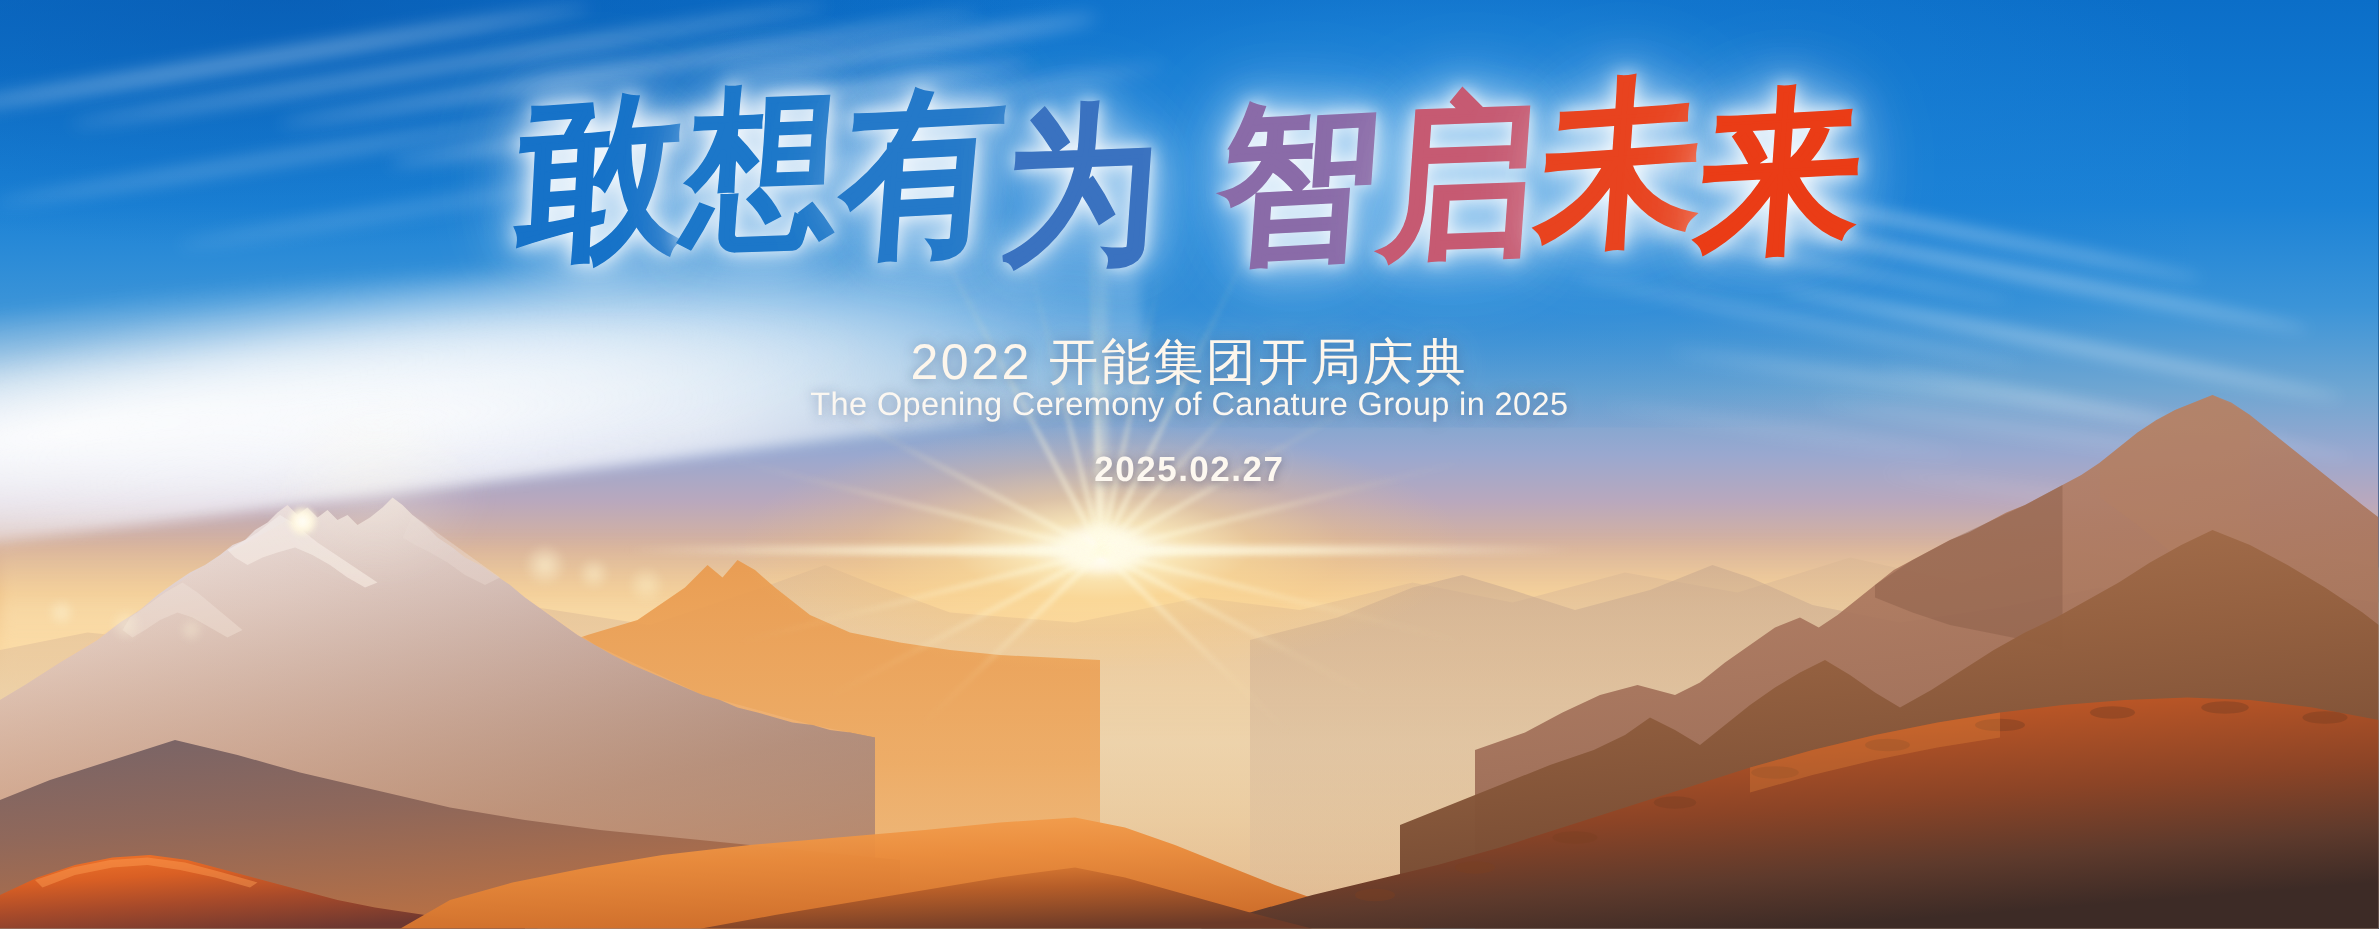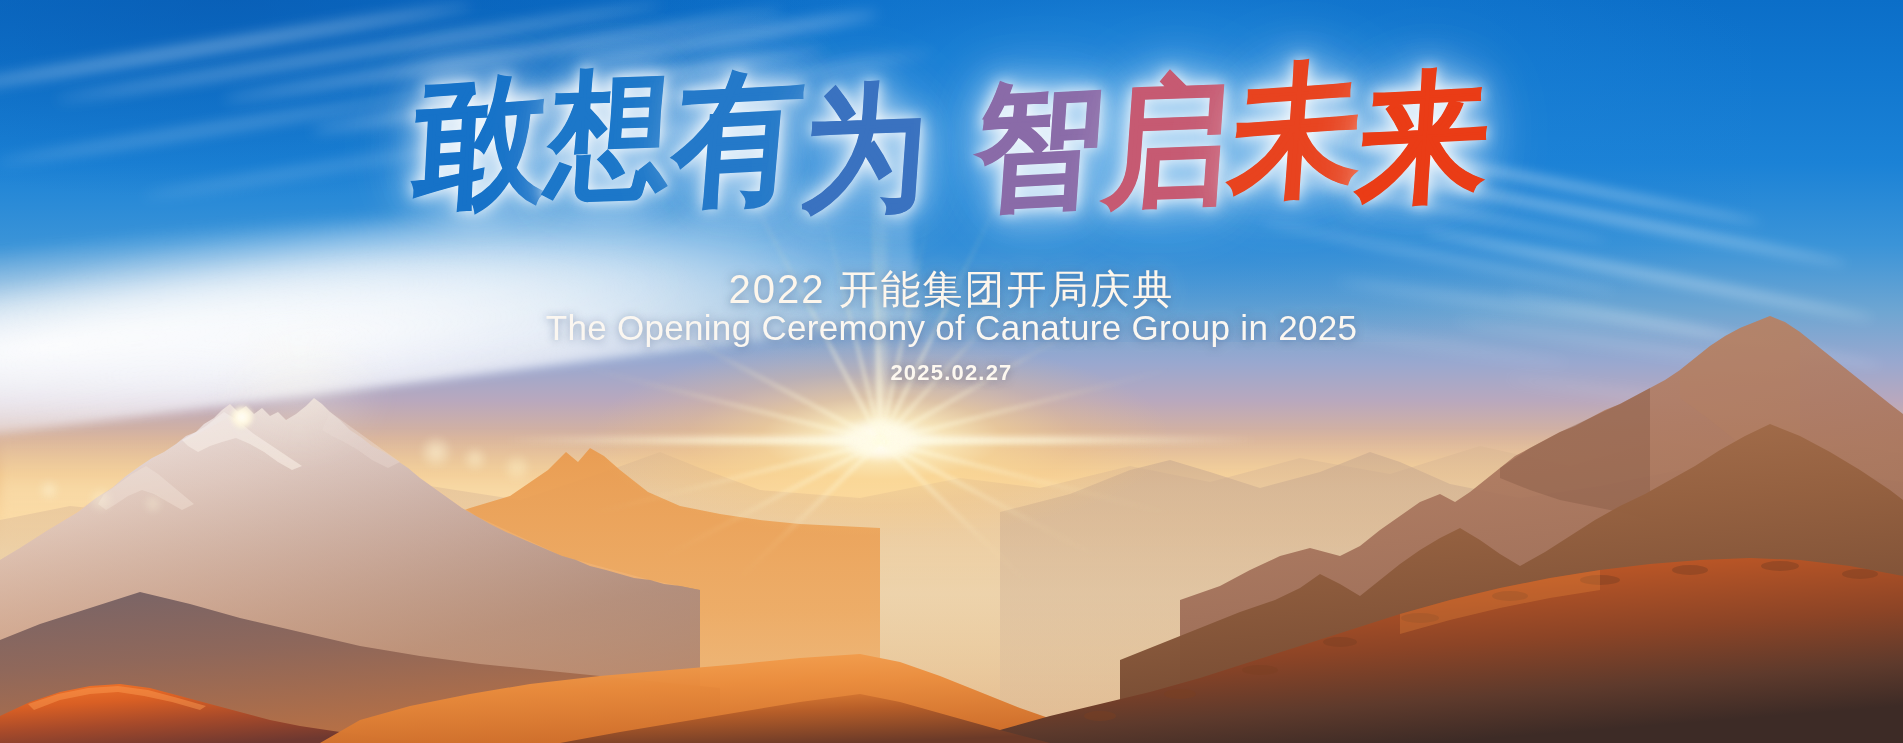--- a/index.html
+++ b/index.html
@@ -170,26 +170,26 @@
 
   
   .sub-wrap{position:absolute;left:0;top:0;width:100%;z-index:40;text-align:center;}
   .sub-cn{
     position:absolute;left:0;top:262px;width:100%;
     font-size:40px;font-weight:400;color:#fdf6ec;letter-spacing:2px;
     text-shadow:0 1px 10px rgba(40,70,120,.55),0 0 26px rgba(255,255,255,.35);
   }
   .sub-en{
     position:absolute;left:0;top:308px;width:100%;
-    font-size:35px;font-weight:400;color:#fbf7f1;letter-spacing:.3px;
+    font-size:26px;font-weight:400;color:#fbf7f1;letter-spacing:.3px;
     text-shadow:0 1px 9px rgba(40,70,120,.5),0 0 20px rgba(255,255,255,.3);
   }
   .sub-date{
     position:absolute;left:0;top:360px;width:100%;
-    font-size:22px;font-weight:700;color:#fdf8f0;letter-spacing:1.2px;
+    font-size:28px;font-weight:700;color:#fdf8f0;letter-spacing:1.2px;
     text-shadow:0 1px 8px rgba(60,60,90,.5),0 0 18px rgba(255,255,255,.35);
   }
 </style>
 </head>
 <body>
 
 <div class="banner">
 
   <div class="sky"></div>
   <div class="sky-glowtop"></div>

